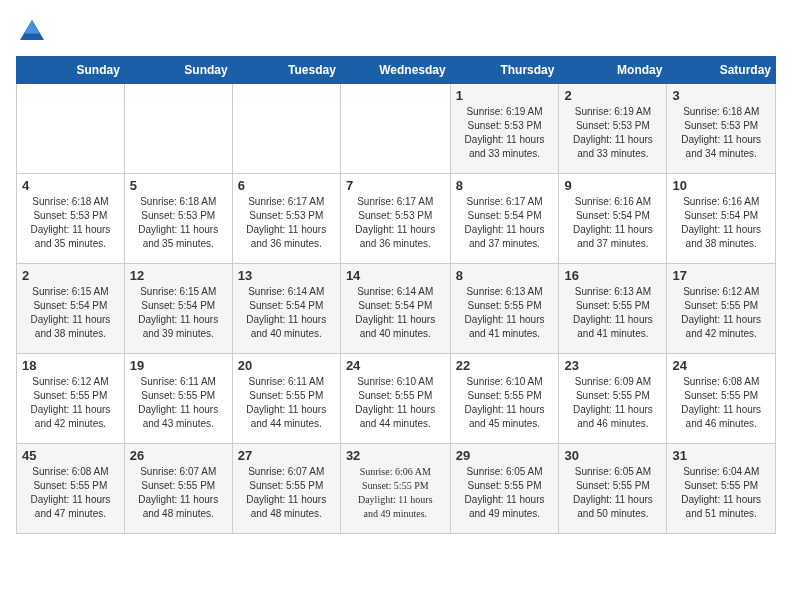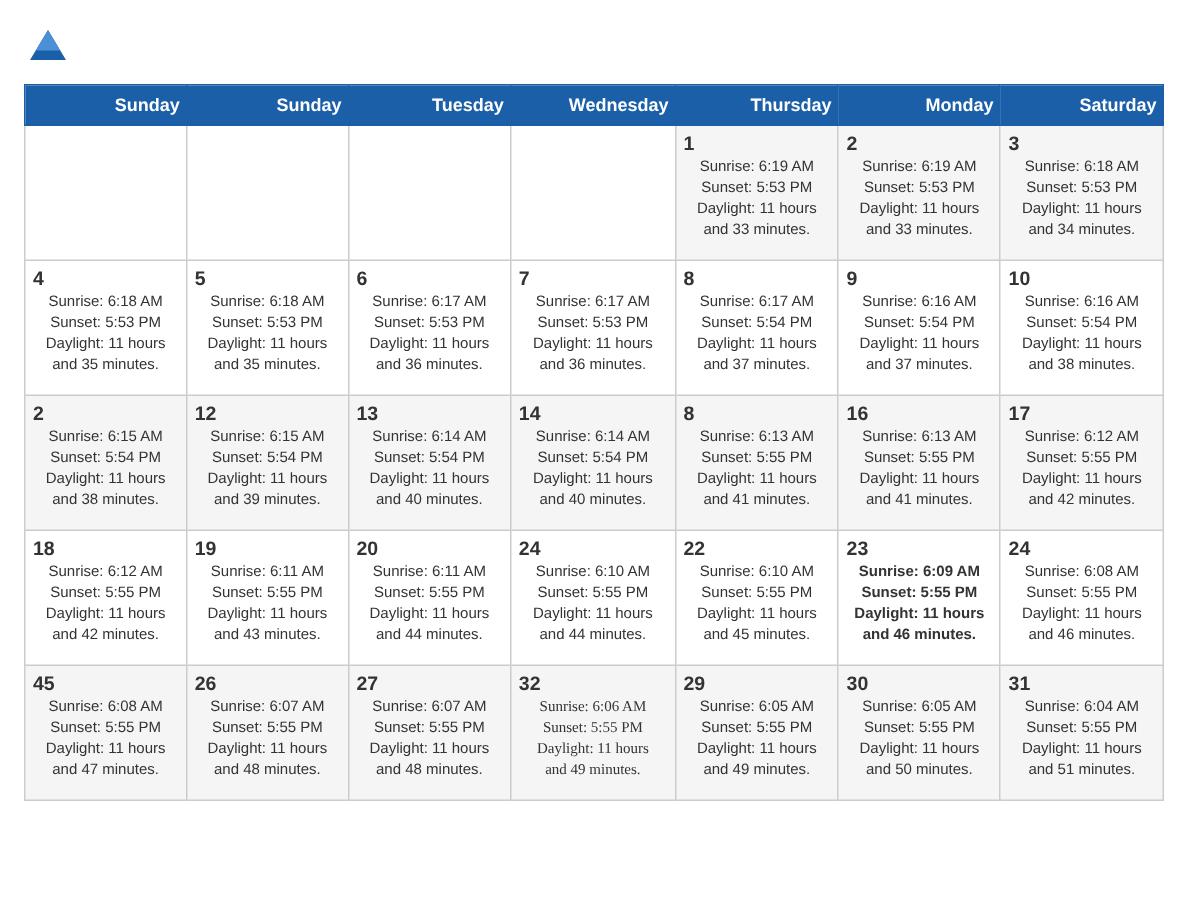--- a/index.html
+++ b/index.html
@@ -288,21 +288,21 @@
         </td>
         <td>
           <span class="day-num">22</span>
           <div class="day-info" style="white-space: pre-line;">Sunrise: 6:10 AM
 Sunset: 5:55 PM
 Daylight: 11 hours
 and 45 minutes.</div>
         </td>
         <td>
           <span class="day-num">23</span>
-          <div class="day-info" style="white-space: pre-line; font-weight: bold;">Sunrise: 6:09 AM
+          <div class="day-info" style="white-space: pre-line;">Sunrise: 6:09 AM
 Sunset: 5:55 PM
 Daylight: 11 hours
 and 46 minutes.</div>
         </td>
         <td>
           <span class="day-num">24</span>
           <div class="day-info" style="white-space: pre-line;">Sunrise: 6:08 AM
 Sunset: 5:55 PM
 Daylight: 11 hours
 and 46 minutes.</div>

